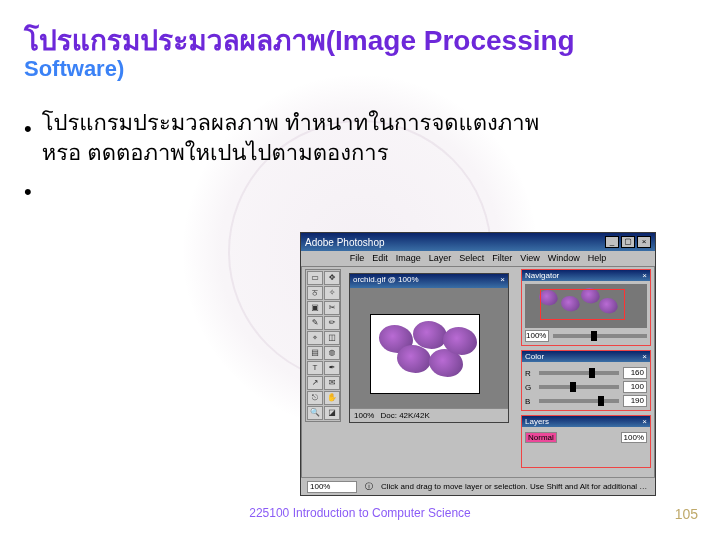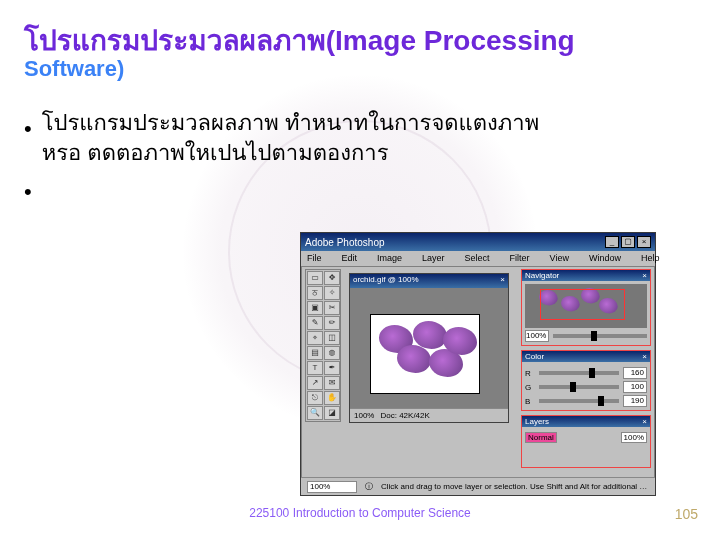--- a/index.html
+++ b/index.html
@@ -98,23 +98,24 @@
     background: #c0c0c0;
     border: 1px solid #000;
     font-size: 8px; line-height: 10px; text-align: center;
     color:#000;
   }
   .ps-menubar {
     height: 16px;
     background: #c0c0c0;
     font-size: 9px;
     color: #000;
-    display: flex; gap: 20px;
+    display: flex; gap: 8px;
     padding: 2px 6px;
     border-bottom: 1px solid #808080;
+    justify-content: center;
   }
   .ps-tools {
     position: absolute;
     top: 36px; left: 4px;
     width: 36px;
     background: #c0c0c0;
     border: 1px solid #808080;
     display: grid;
     grid-template-columns: 1fr 1fr;
     gap: 1px;

